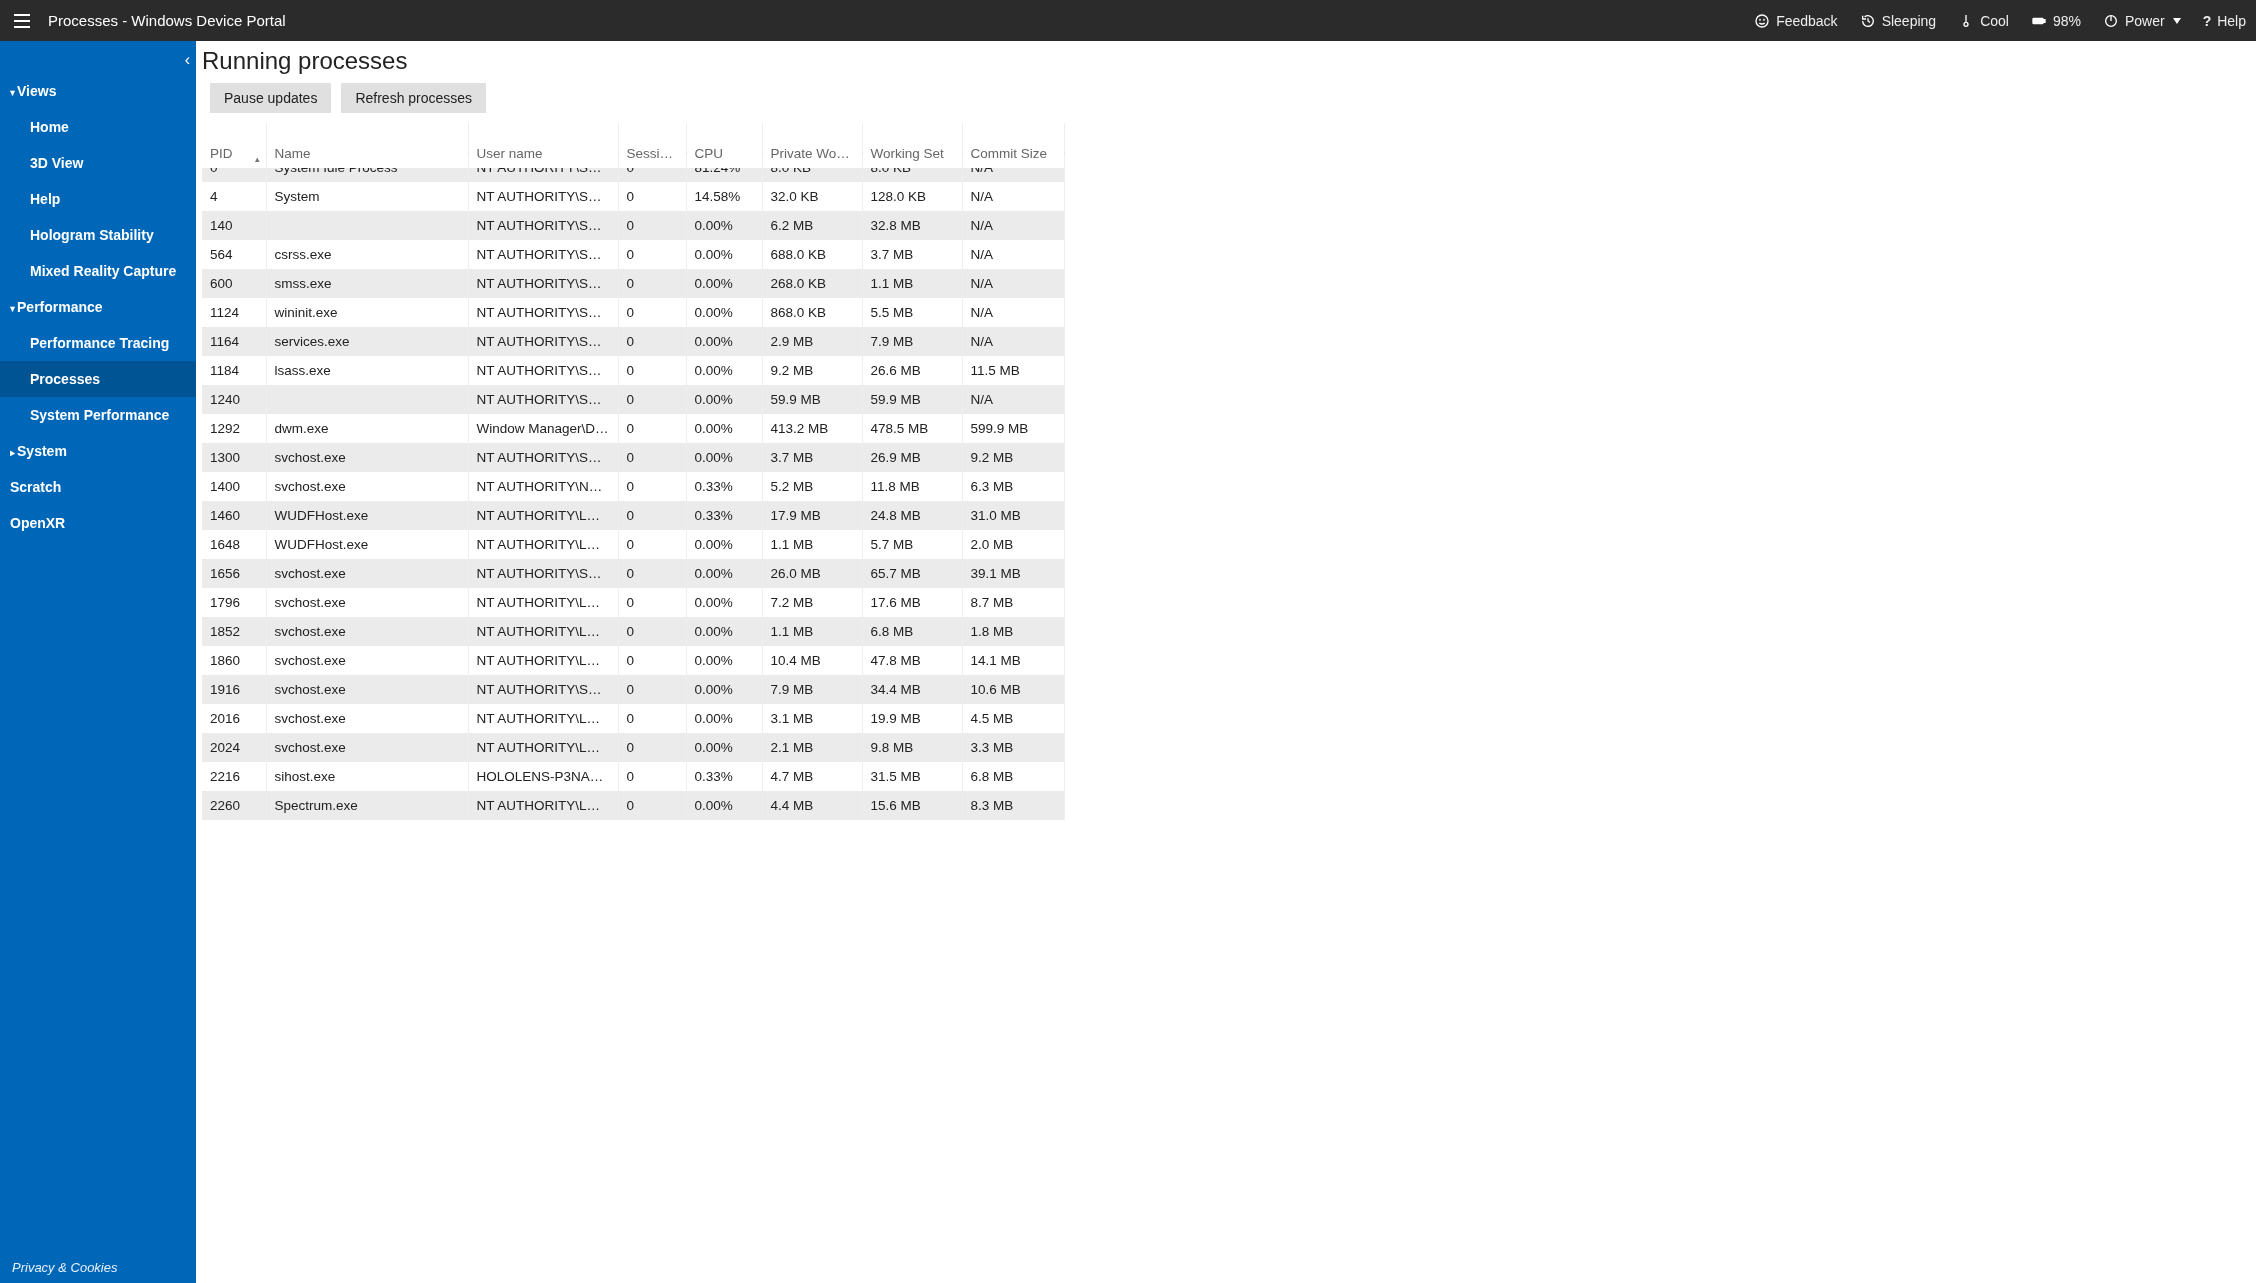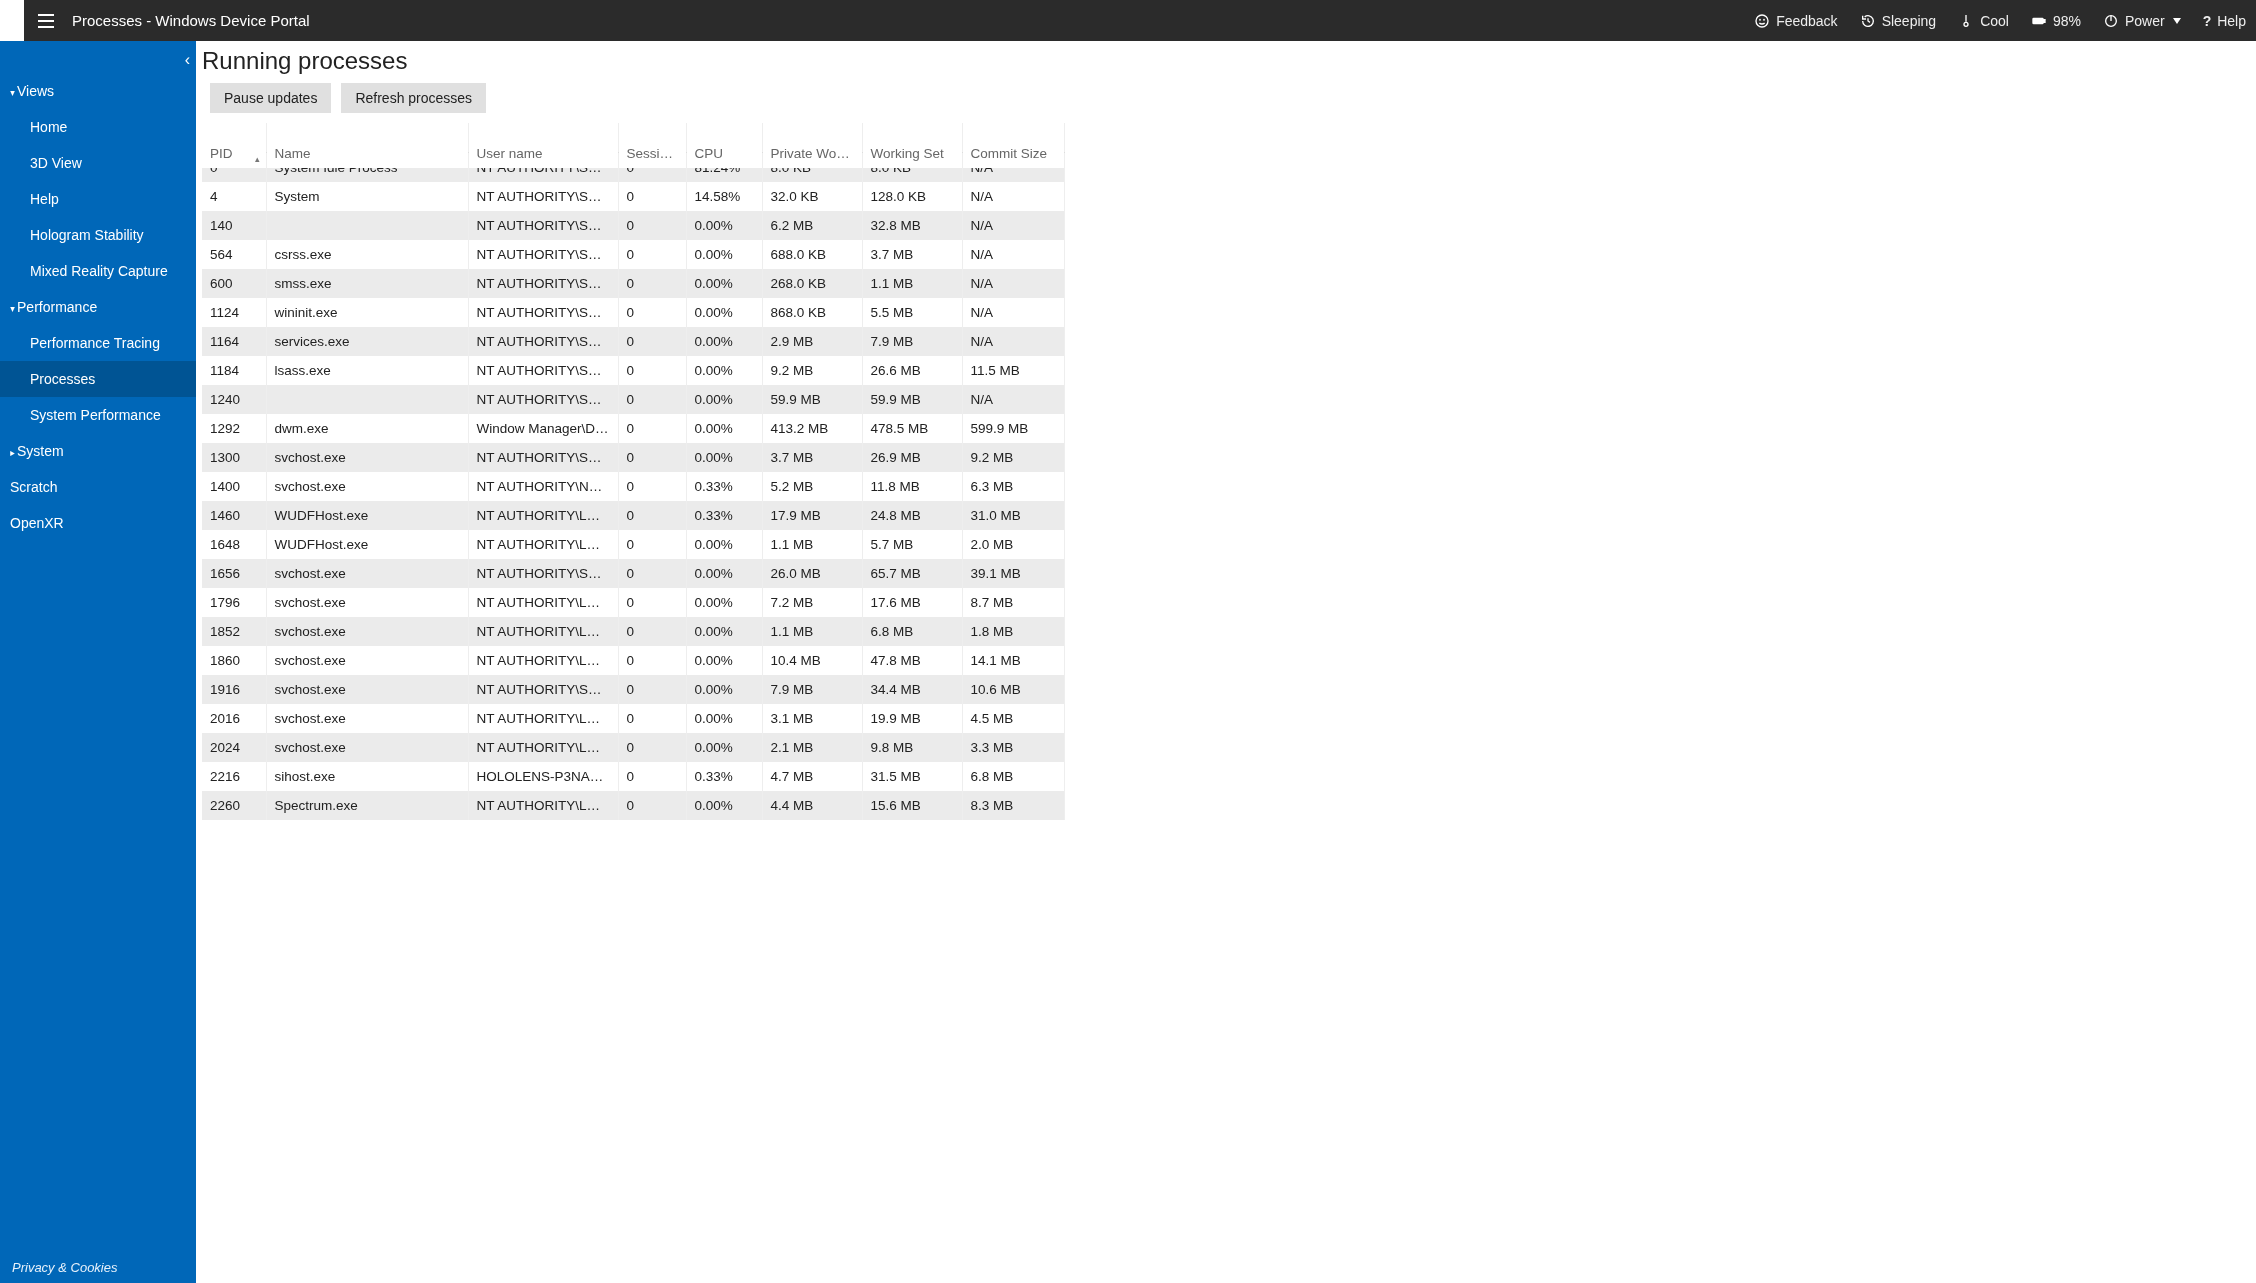--- a/index.html
+++ b/index.html
@@ -2,38 +2,38 @@
 <html><head>
 <meta charset="utf-8">
 <style>
   * { box-sizing: border-box; margin: 0; padding: 0; }
   html, body { height: 100%; font-family: "Segoe UI", Arial, sans-serif; font-size: 14px; color: #222; }
   body { display: flex; flex-direction: column; background: #fff; }
 
   
   .header {
     display: flex; align-items: center; height: 41px; background: #2b2b2b; color: #fff;
-    padding: 0 10px 0 10px; flex-shrink: 0; margin-left: 24px;
+    padding: 0 10px 0 10px; flex-shrink: 0;
   }
   .hamburger { width: 24px; height: 24px; display:flex; flex-direction:column; justify-content:center; gap:4px; cursor:pointer; }
   .hamburger span { display:block; height:2px; background:#fff; width:16px; margin:0 auto; }
   .header-title { margin-left: 14px; font-size: 15px; }
   .header-spacer { flex: 1; }
   .status-group { display:flex; align-items:flex-end; gap:22px; font-size:14px; color:#eee; }
   .status-item { display:flex; align-items:center; gap:6px; cursor:pointer; }
   .status-item svg { width:16px; height:16px; }
   .triangle-down { display:inline-block; width:0; height:0; border-left:4px solid transparent; border-right:4px solid transparent; border-top:6px solid #fff; margin-left:2px; }
 
   
   .main { display:flex; flex:1; min-height:0; }
 
   
   .sidebar { width: 196px; background:#0067b8; color:#fff; display:flex; flex-direction:column; position:relative; }
   .sidebar-collapse { position:absolute; right:6px; top:10px; cursor:pointer; font-size:16px; color:#fff; }
-  .nav { margin-top: 32px; }
+  .nav { margin-top: 32px; font-weight: bold; }
   .nav-group-title { padding:10px 12px 10px 10px; font-size:14px; cursor:pointer; }
   .nav-group-title::before { content:"▾"; display:inline-block; transform:scaleX(0.9); margin-right:2px; font-size:10px; }
   .nav-group-title.collapsed::before { content:"▸"; }
   .nav-item { padding:10px 12px 10px 30px; cursor:pointer; font-size:14px; }
   .nav-item.active { background:#005494; }
   .nav-flat { padding:10px 12px 10px 10px; cursor:pointer; font-size:14px; }
   .sidebar-footer { margin-top:auto; padding:8px 12px; font-size:13px; font-style: italic; color:#e6f1fb; cursor:pointer; }
 
   
   .content { flex:1; display:flex; flex-direction:column; min-width:0; }

